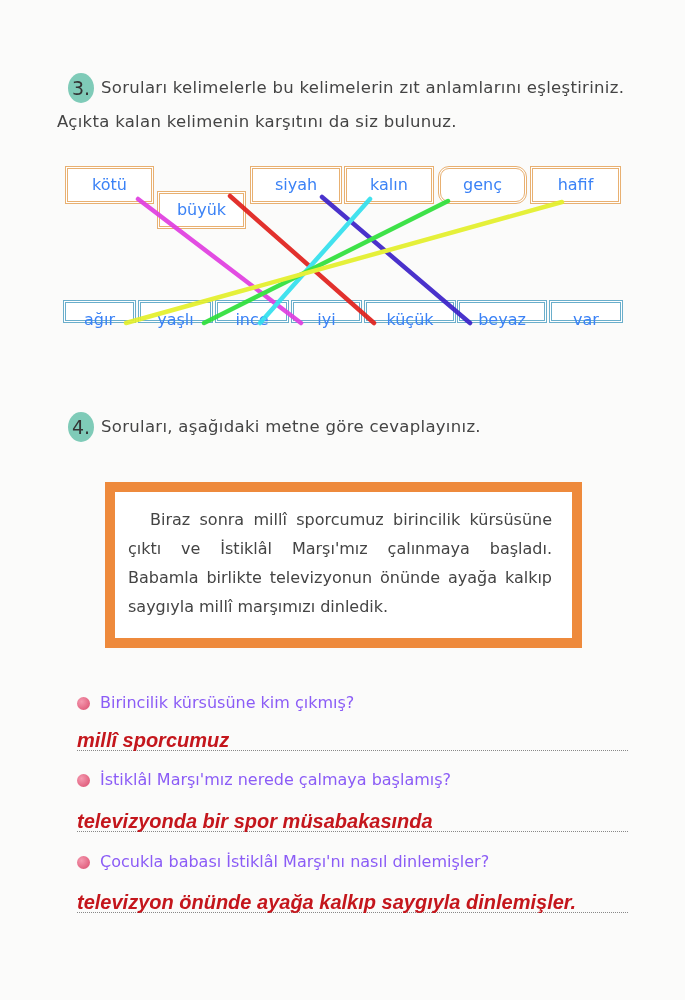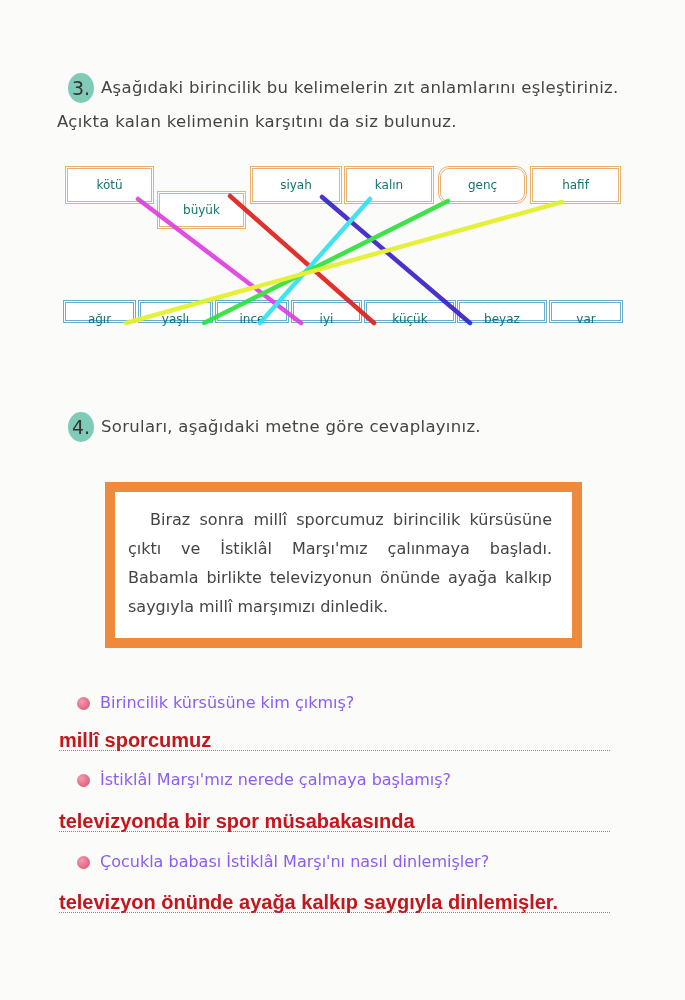--- a/index.html
+++ b/index.html
@@ -13,54 +13,55 @@
   .abs { position: absolute; }
   .qnum {
     position: absolute; width: 26px; height: 30px;
     background: #7fcbb8; border-radius: 50%;
     font-size: 19px; color: #333; text-align: center; line-height: 30px;
   }
   .instr { font-size: 16.5px; color: #444; letter-spacing: 0.3px; white-space: nowrap; }
   .wbox {
     position: absolute; box-sizing: border-box;
     background: #fff; text-align: center;
-    font-size: 12px; color: #0f766e;
+    font-size: 16px; color: #3b82f6;
   }
   .wbox.top { border: 3px double #e8b071; height: 38px; line-height: 32px; top: 166px; }
   .wbox.bot { border: 3px double #6aaecb; height: 23px; line-height: 33px; top: 300px; }
   svg.lines { position: absolute; left: 0; top: 0; pointer-events: none; }
   .frame {
     position: absolute; left: 105px; top: 482px; width: 477px; height: 166px;
     box-sizing: border-box; border: 10px solid #ee8a3c; background: #fff;
   }
   .frame-text {
     position: absolute; left: 128px; top: 505px; width: 424px;
     font-size: 16px; line-height: 29px; color: #444; text-align: justify;
   }
   .frame-text p { margin: 0; }
   .bullet {
     position: absolute; width: 13px; height: 13px; border-radius: 50%;
     background: radial-gradient(circle at 35% 35%, #f59ab0, #d94b6c);
   }
   .question { position: absolute; font-size: 16px; color: #8b5cf6; white-space: nowrap; }
   .answer-row {
-    position: absolute; left: 59px; width: 551px; height: 28px;
+    position: absolute; left: 77px; width: 551px; height: 28px;
     border-bottom: 1px dotted #888;
+    font-style: italic;
   }
   .answer {
     position: absolute; left: 0; bottom: -2px;
     font-family: "Liberation Sans", sans-serif; font-weight: bold;
     font-size: 20px; color: #c4161c; white-space: nowrap;
   }
 </style>
 </head>
 <body>
 
 <div class="qnum" style="left:68px; top:73px;">3.</div>
-<div class="abs instr" style="left:101px; top:78px;">Aşağıdaki birincilik bu kelimelerin zıt anlamlarını eşleştiriniz.</div>
+<div class="abs instr" style="left:101px; top:78px;">Soruları kelimelerle bu kelimelerin zıt anlamlarını eşleştiriniz.</div>
 <div class="abs instr" style="left:57px; top:112px;">Açıkta kalan kelimenin karşıtını da siz bulunuz.</div>
 
 <div>
   <div class="wbox top" style="left:65px; width:89px;">kötü</div>
   <div class="wbox top" style="left:157px; width:89px;margin-top:25px;">büyük</div>
   <div class="wbox top" style="left:250px; width:92px;">siyah</div>
   <div class="wbox top" style="left:344px; width:90px;">kalın</div>
   <div class="wbox top" style="left:438px; width:89px;border-radius:11px;">genç</div>
   <div class="wbox top" style="left:530px; width:91px;">hafif</div>
 </div>

